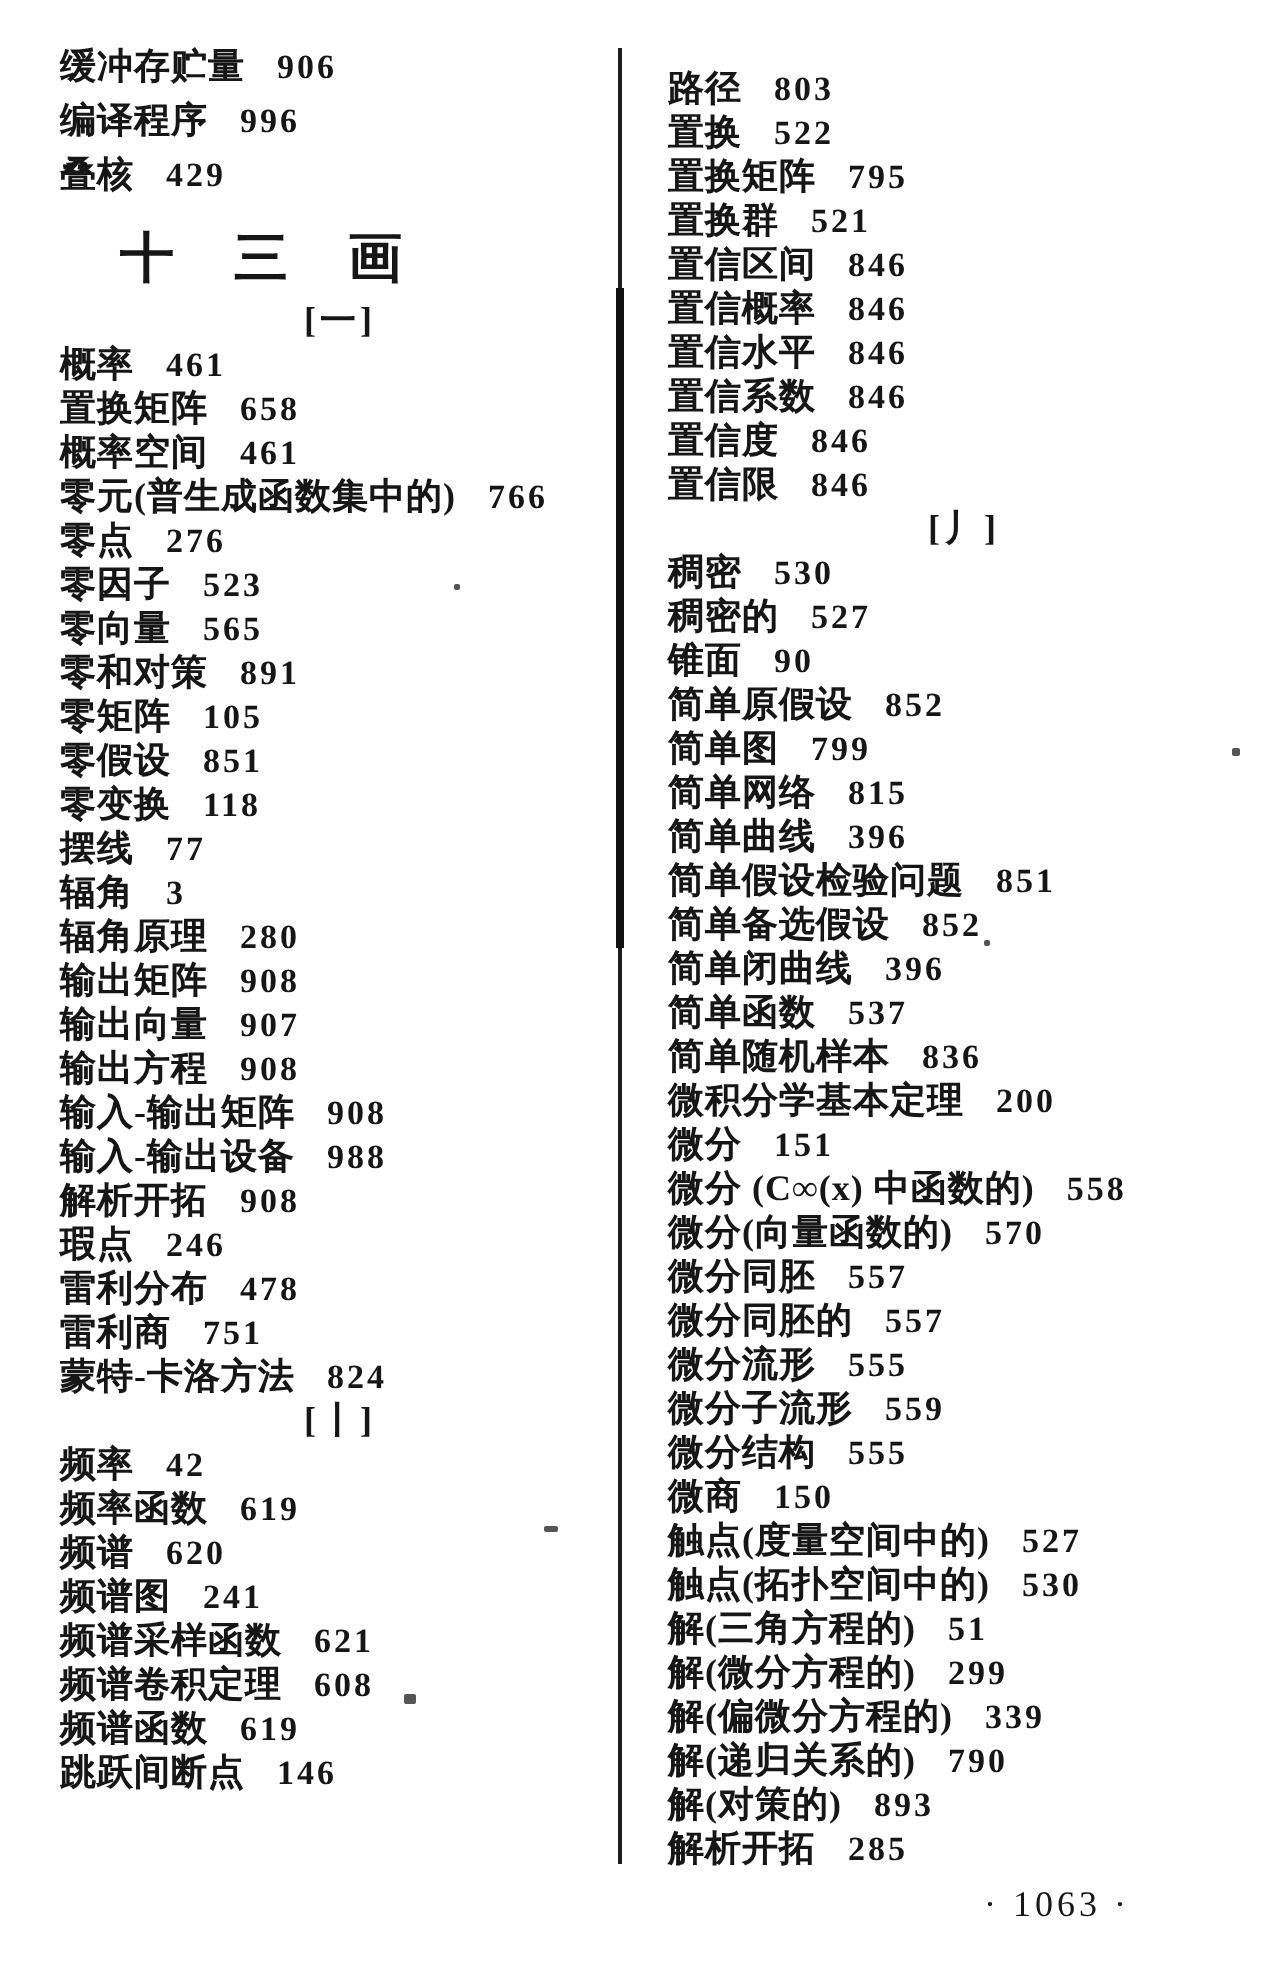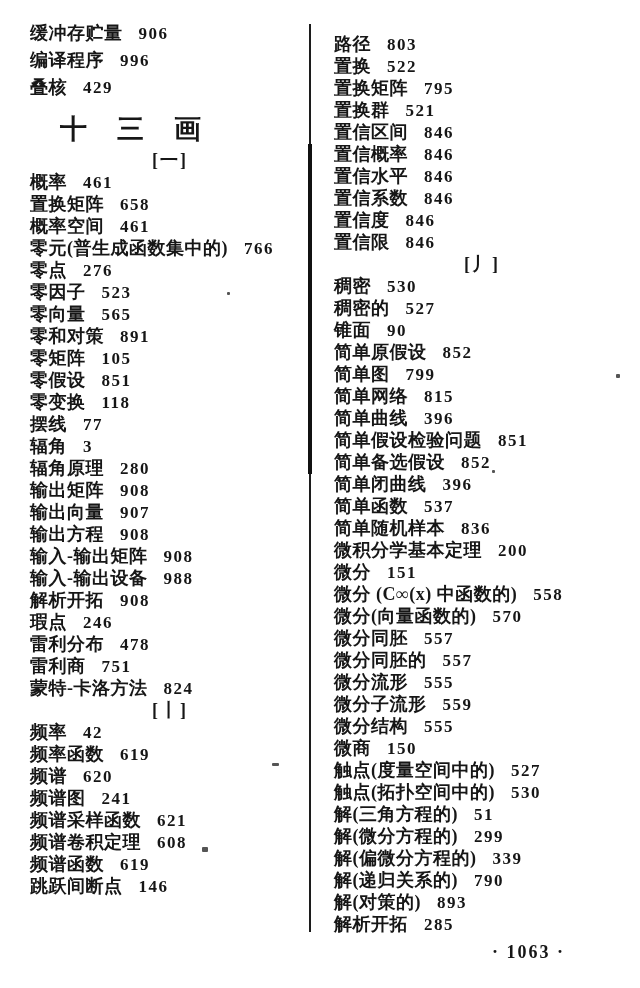--- a/index.html
+++ b/index.html
@@ -53,21 +53,21 @@
   }
   .divider:after{
     content:"";
     position:absolute;left:-1px;top:120px;
     width:4px;height:330px;
     background:#111;
   }
   .page-number{
     position:absolute;
     left:492px;top:942px;
-    font-size:18px;font-weight:bold;
+    font-size:18px;font-weight:normal;
     letter-spacing:2px;
     white-space:nowrap;
   }
   .speck{
     position:absolute;
     background:#2a2a2a;
     width:4px;height:4px;border-radius:1px;
     opacity:.8;
   }
   .speck.s1{left:272px;top:763px;width:7px;height:3px;}

